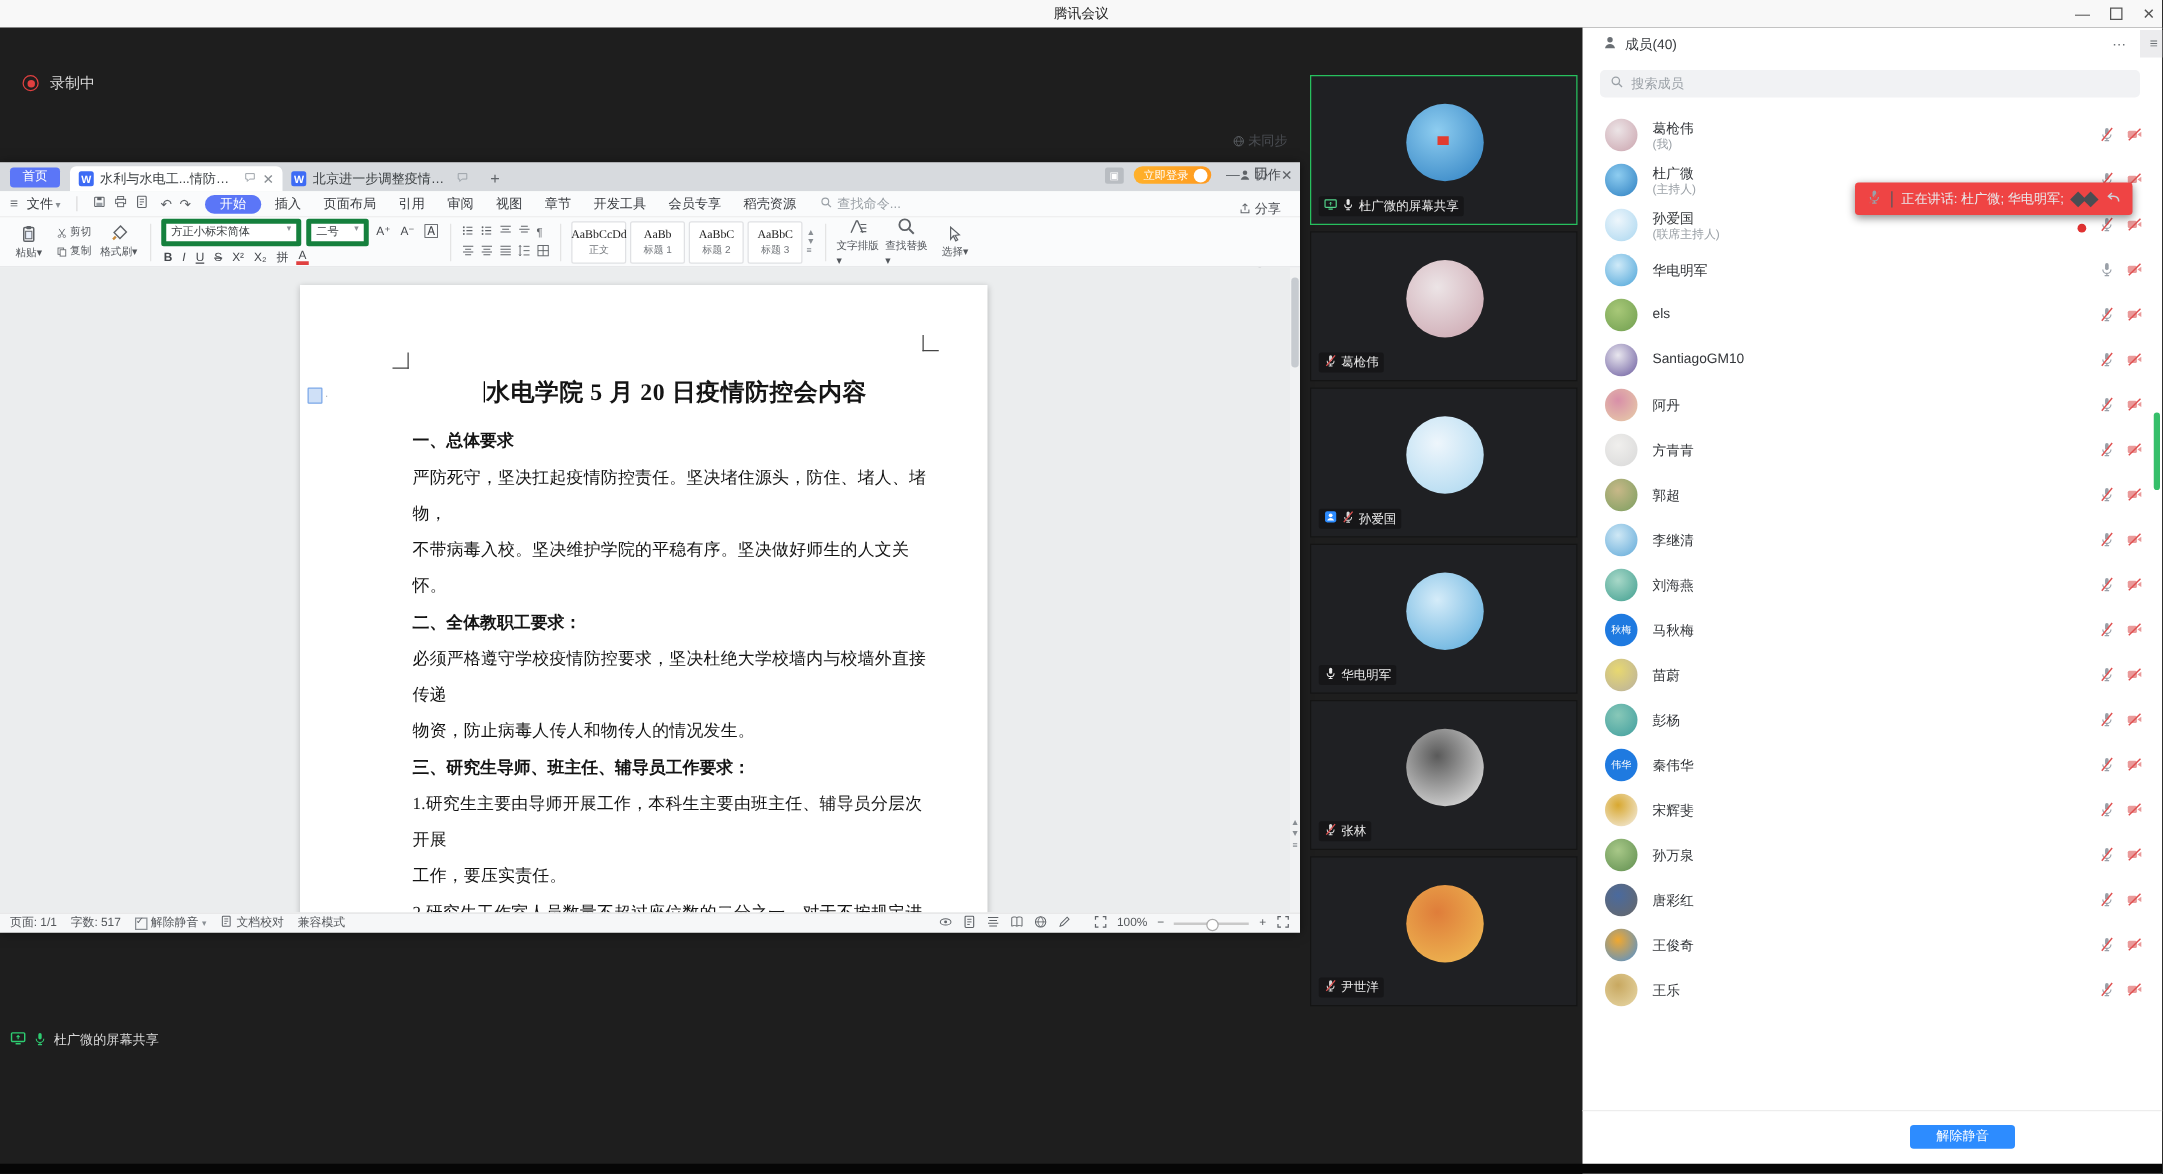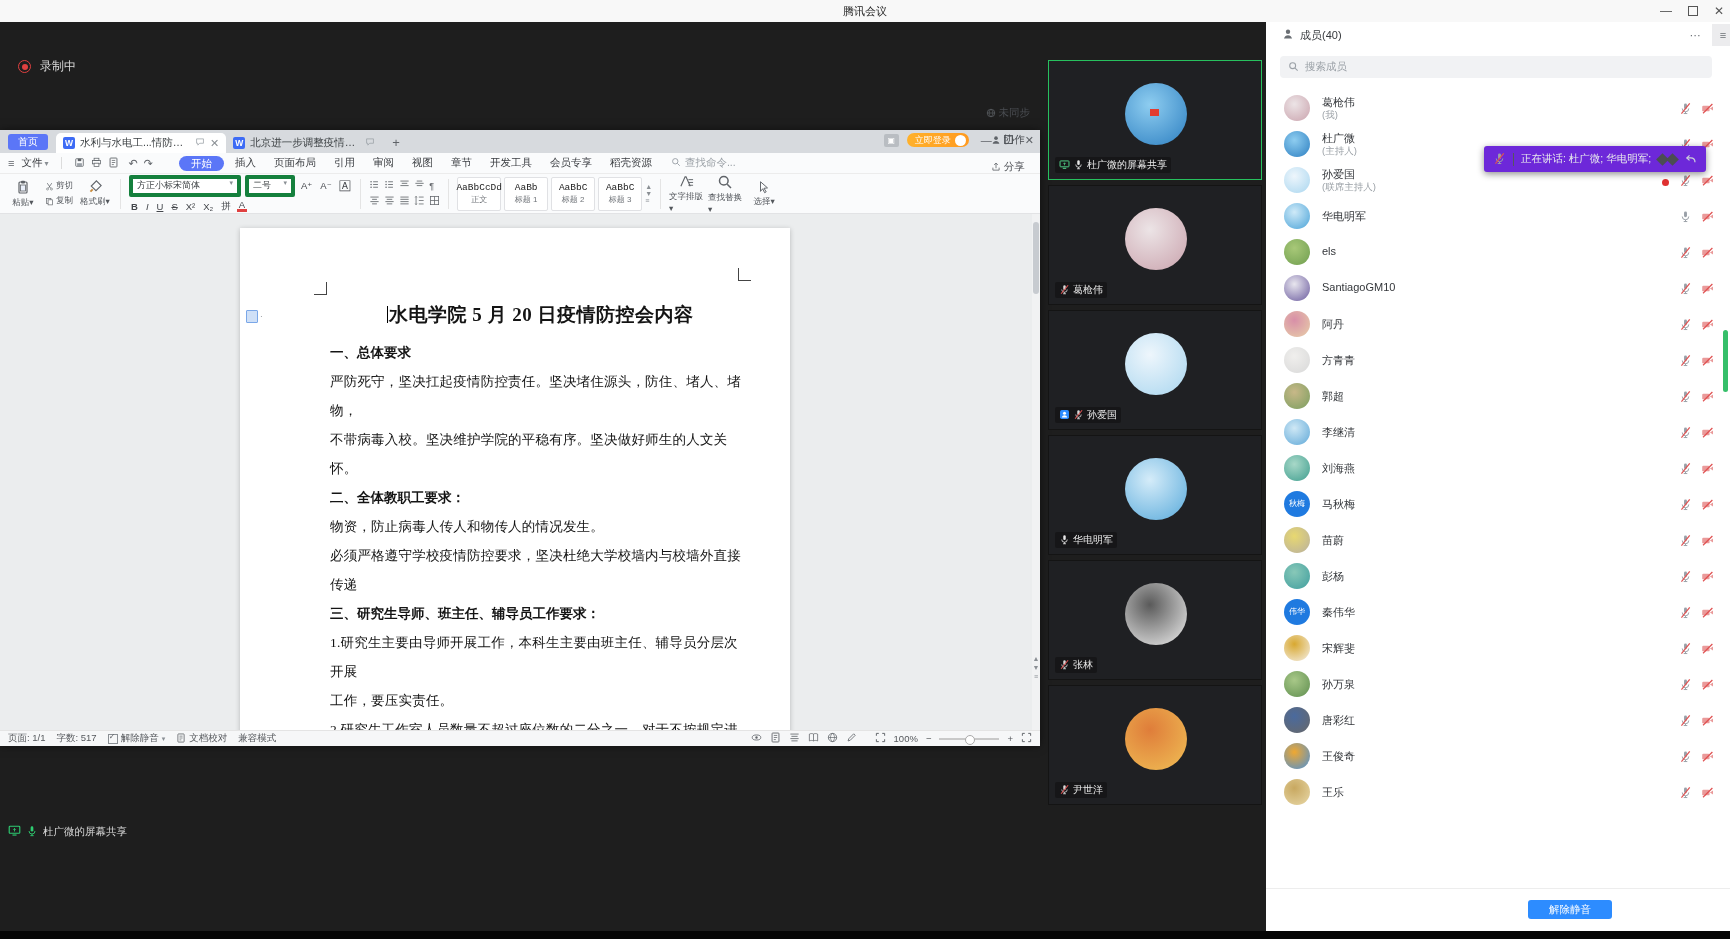--- a/index.html
+++ b/index.html
@@ -43,21 +43,21 @@
   .menubar{left:0;top:23px;width:100%;height:21px;background:#fafbfc;border-bottom:1px solid #ececec;
            display:flex;align-items:center;font-size:10.5px;color:#3a3d41;padding-left:8px;box-sizing:border-box;}
   .mb-burger{font-size:11px;color:#5f6368;margin-right:7px;}
   .mb-file{margin-right:2px;}
   .mb-carets{color:#8a8f94;font-size:8px;margin-right:7px;}
   .mb-div{width:1px;height:12px;background:#dcdcdc;margin:0 6px;}
   .mb-ico{display:inline-flex;margin:0 3px;}
   .mb-undo{color:#5f6368;font-size:11px;margin:0 3px;}
   .menu-tabs{display:flex;align-items:center;margin-left:8px;}
   .menu-tab{padding:0 9px;}
-  .menu-tab.active{background:#5b76f7;color:#fff;border-radius:9px;height:15px;line-height:15px;padding:0 12px;margin-right:2px;margin-left:15px;}
+  .menu-tab.active{background:#5b76f7;color:#fff;border-radius:9px;height:15px;line-height:15px;padding:0 12px;margin-right:2px;}
   .mb-search{display:flex;align-items:center;gap:4px;color:#9aa0a6;margin-left:10px;}
   .mb-right{margin-left:auto;display:flex;align-items:center;gap:13px;color:#4a4d52;padding-right:10px;flex-direction:column;}
   .mb-right .it{display:flex;align-items:center;gap:3px;}
   
   .ribbon{left:0;top:44px;width:100%;height:40px;background:#fafbfc;border-bottom:1px solid #e2e3e5;
           display:flex;align-items:center;padding:0 6px;box-sizing:border-box;gap:5px;font-size:8.5px;color:#53575c;}
   .rb-big{display:flex;flex-direction:column;align-items:center;gap:2px;width:34px;}
   .rb-col{display:flex;flex-direction:column;gap:3px;font-size:8.5px;}
   .rb-col .mini{display:flex;align-items:center;gap:2px;}
   .rb-div{width:1px;height:30px;background:#e4e4e4;margin:0 3px;}
@@ -66,21 +66,21 @@
   .sel{border:4px solid #15803d;background:#fff;border-radius:2px;height:14px;display:flex;
        padding:0 4px;gap:4px;font-size:9px;color:#3c4043;}
   .sel .cv{color:#8a8f94;font-size:7px;}
   .chbtn{font-size:9.5px;color:#44474c;padding:0 2px;}
   .chbtn.b{font-weight:bold;}
   .chbtn.i{font-style:italic;}
   .chbtn.u{text-decoration:underline;}
   .chbtn.s{text-decoration:line-through;}
   .style-box{width:42px;height:32px;border:1px solid #e0e1e4;background:#fff;border-radius:2px;display:flex;
              flex-direction:column;align-items:center;justify-content:center;gap:1px;}
-  .style-sample{font-family:Liberation Mono, monospace;font-size:9.5px;color:#222;line-height:10px;}
+  .style-sample{font-family:Liberation Serif, serif;font-size:9.5px;color:#222;line-height:10px;}
   .style-name{font-size:8px;color:#707479;}
   .style-scroll{display:flex;flex-direction:column;gap:2px;color:#8a8f94;font-size:7px;line-height:7px;}
   
   .docarea{left:0;top:84px;width:1032px;height:516px;background:#ebedee;overflow:hidden;}
   .vscroll{left:1032px;top:84px;width:8px;height:516px;background:#f1f2f3;}
   .vthumb{left:1px;top:8px;width:6px;height:72px;background:#c7cbd0;border-radius:3px;}
   .vnav{left:0;top:440px;width:8px;color:#8a8f94;font-size:7px;text-align:center;line-height:9px;}
   .page{left:240px;top:14px;width:550px;height:560px;background:#fff;box-shadow:0 1px 5px rgba(0,0,0,.22);}
   .ptext{position:absolute;left:90px;top:70px;width:420px;font-family:"Liberation Serif","DejaVu Serif",serif;color:#141414;}
   .dl-title{font-size:19px;font-weight:bold;text-align:center;line-height:34px;margin-bottom:6px;letter-spacing:.5px;}
@@ -119,21 +119,21 @@
   .m-search{left:14px;top:34px;width:432px;height:22px;background:#f1f2f4;border-radius:4px;display:flex;
             align-items:center;gap:6px;padding:0 8px;box-sizing:border-box;color:#9aa0a6;font-size:10.5px;}
   .m-row{left:0;width:100%;height:36px;}
   .m-av{position:absolute;left:18px;top:5px;width:26px;height:26px;border-radius:50%;color:#fff;font-size:8px;
         text-align:center;line-height:26px;overflow:hidden;}
   .m-name{position:absolute;left:56px;top:5px;font-size:11px;color:#33363a;white-space:nowrap;}
   .m-name.center{top:11px;}
   .m-sub{position:absolute;left:56px;top:19px;font-size:9.5px;color:#9aa0a6;white-space:nowrap;}
   .m-ics{position:absolute;right:16px;top:11px;display:flex;align-items:center;gap:9px;}
   .m-reddot{width:7px;height:7px;border-radius:50%;background:#e03131;margin-right:1px;}
-  .speak-tip{left:218px;top:124px;height:26px;background:#6d28d9;border-radius:3px;display:flex;align-items:center;
+  .speak-tip{left:218px;top:124px;height:26px;background:#ef4444;border-radius:3px;display:flex;align-items:center;
              gap:7px;padding:0 9px;color:#e8eaec;font-size:10.5px;box-shadow:0 2px 7px rgba(0,0,0,.45);z-index:6;white-space:nowrap;}
   .tip-div{width:1px;height:13px;background:#55575c;}
   .tip-shape{width:9px;height:9px;background:#4b4d52;transform:rotate(45deg);}
   .m-scrollthumb{right:2px;top:308px;width:5px;height:62px;background:#36bf6a;border-radius:3px;}
   .m-footer-line{left:0;top:866px;width:100%;height:1px;background:#ededed;}
   .unmute-btn{left:262px;top:878px;width:84px;height:19px;background:#2d8cff;border-radius:3px;color:#fff;
               font-size:10.5px;text-align:center;line-height:19px;}
 </style>
 </head>
 <body>
@@ -420,22 +420,22 @@
           <span class="styletag">
               <span class="pg"></span>
               <span class="dot">·</span>
             </span>
           <div class="ptext" id="doctext">
               <div class="dl-title"><span class="caret"></span>水电学院 5 月 20 日疫情防控会内容</div>
               <div class="dl-h">一、总体要求</div>
               <div class="dl-p">严防死守，坚决扛起疫情防控责任。坚决堵住源头，防住、堵人、堵物，</div>
               <div class="dl-p">不带病毒入校。坚决维护学院的平稳有序。坚决做好师生的人文关怀。</div>
               <div class="dl-h">二、全体教职工要求：</div>
+              <div class="dl-p">必须严格遵守学校疫情防控要求，坚决杜绝大学校墙内与校墙外直接传递</div>
               <div class="dl-p">物资，防止病毒人传人和物传人的情况发生。</div>
-              <div class="dl-p">必须严格遵守学校疫情防控要求，坚决杜绝大学校墙内与校墙外直接传递</div>
               <div class="dl-h">三、研究生导师、班主任、辅导员工作要求：</div>
               <div class="dl-p">1.研究生主要由导师开展工作，本科生主要由班主任、辅导员分层次开展</div>
               <div class="dl-p">工作，要压实责任。</div>
               <div class="dl-p">2.研究生工作室人员数量不超过座位数的二分之一，对于不按规定进行核</div>
             </div>
         </div>
       </div>
       <div class="abs vscroll">
         <div class="abs vthumb"></div>
         <div class="abs vnav">▲<br>▼<br>≡</div>

